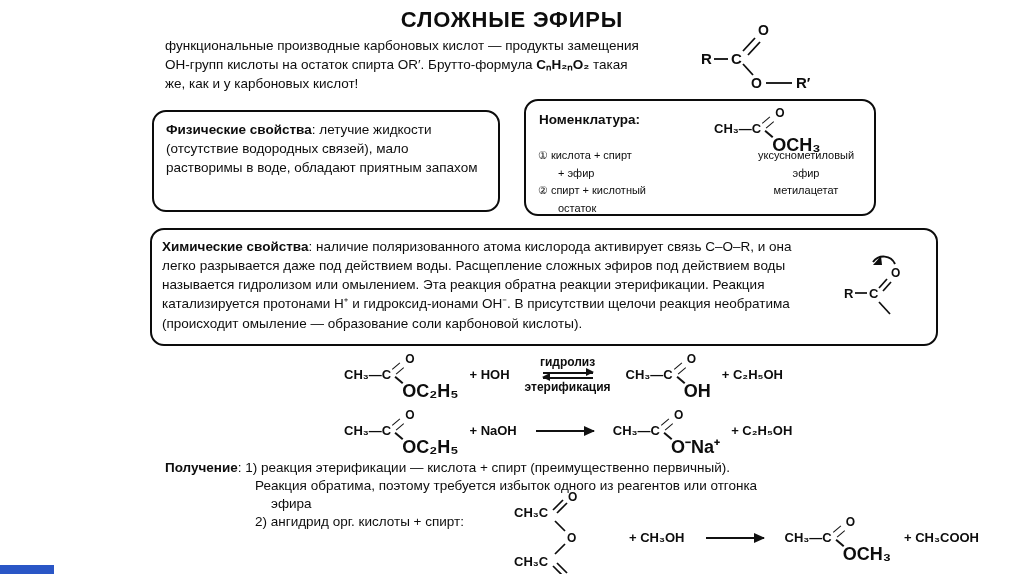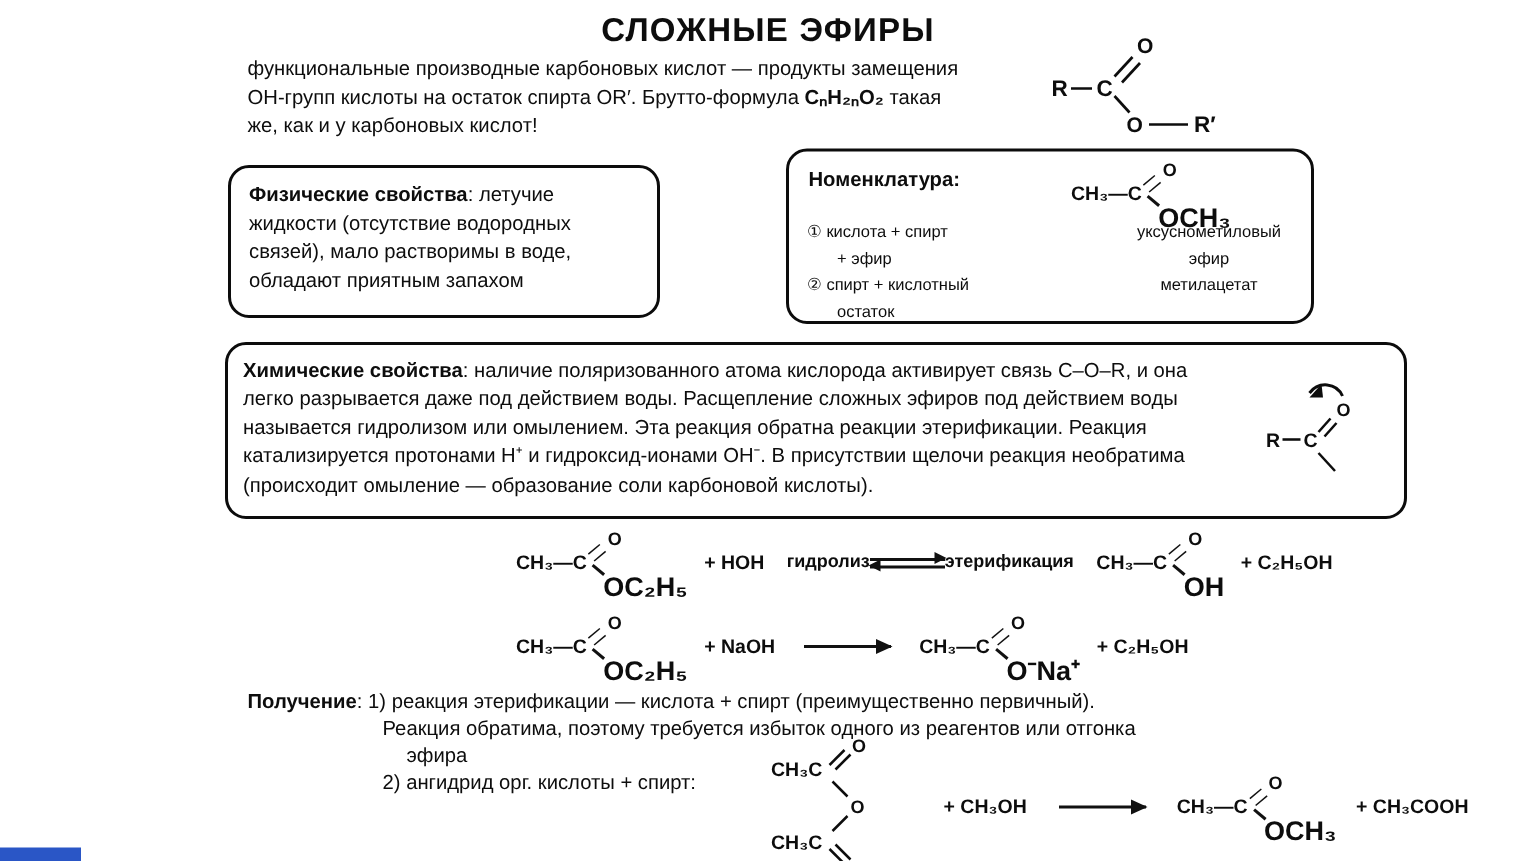--- a/index.html
+++ b/index.html
@@ -16,21 +16,21 @@
     left:0;right:0;top:4px;text-align:center;
     font-size:22px;font-weight:700;letter-spacing:.8px;
   }
   
   .intro{left:165px;top:36px;width:478px;}
   
   .rbox{
     border:2.5px solid #0c0c0c;border-radius:14px;
     box-sizing:border-box;background:#fff;
   }
-  .phys-box{left:152px;top:110px;width:288px;height:102px;padding:8px 12px;}
+  .phys-box{left:152px;top:110px;width:348px;height:102px;padding:8px 12px;}
   .nomen-box{left:524px;top:99px;width:352px;height:117px;padding-left:11px;}
   .chem-box{left:150px;top:228px;width:788px;height:118px;padding:7px 10px;}
   .chem-text{width:660px;}
   
   .nomen-title{position:absolute;left:13px;top:9px;font-weight:700;}
   .nomen-struct{position:absolute;left:188px;top:5px;}
   .nomen-grid{
     position:absolute;left:12px;top:47px;
     display:grid;grid-template-columns:198px 140px;grid-auto-rows:17.5px;
     font-size:11px;
@@ -45,21 +45,21 @@
   .cf-bot{display:inline-block;margin:27px 0 0 10px;font-size:18px;}
   .bd-dbl{position:absolute;left:1px;top:13px;width:10px;height:5px;
     border-top:1.7px solid #111;border-bottom:1.7px solid #111;transform:rotate(-40deg);}
   .bd-sgl{position:absolute;left:2px;top:27px;width:10px;height:1.7px;background:#111;transform:rotate(40deg);}
   
   .eqrow{display:flex;align-items:center;gap:11px;font-weight:700;font-size:13px;white-space:nowrap;}
   .eq1{left:344px;top:352px;}
   .eq2{left:344px;top:408px;}
   .eq3{left:512px;top:490px;gap:13px;}
   
-  .revarrow{display:flex;flex-direction:row;align-items:center;margin:0 4px;}
+  .revarrow{display:flex;flex-direction:column;align-items:center;margin:0 4px;}
   .rev-label{font-size:12px;font-weight:700;line-height:1.1;}
   .harpoons{display:flex;flex-direction:column;gap:3px;margin:2px 0;}
   .harp{position:relative;width:50px;height:2px;background:#111;}
   .harp.r::after{content:"";position:absolute;right:-1px;top:-3.2px;
     border-left:8px solid #111;border-top:4px solid transparent;border-bottom:4px solid transparent;}
   .harp.l::after{content:"";position:absolute;left:-1px;top:-3.2px;
     border-right:8px solid #111;border-top:4px solid transparent;border-bottom:4px solid transparent;}
   
   .arr{position:relative;width:58px;height:2px;background:#111;margin:0 8px;}
   .arr::after{content:"";position:absolute;right:-1px;top:-4px;

